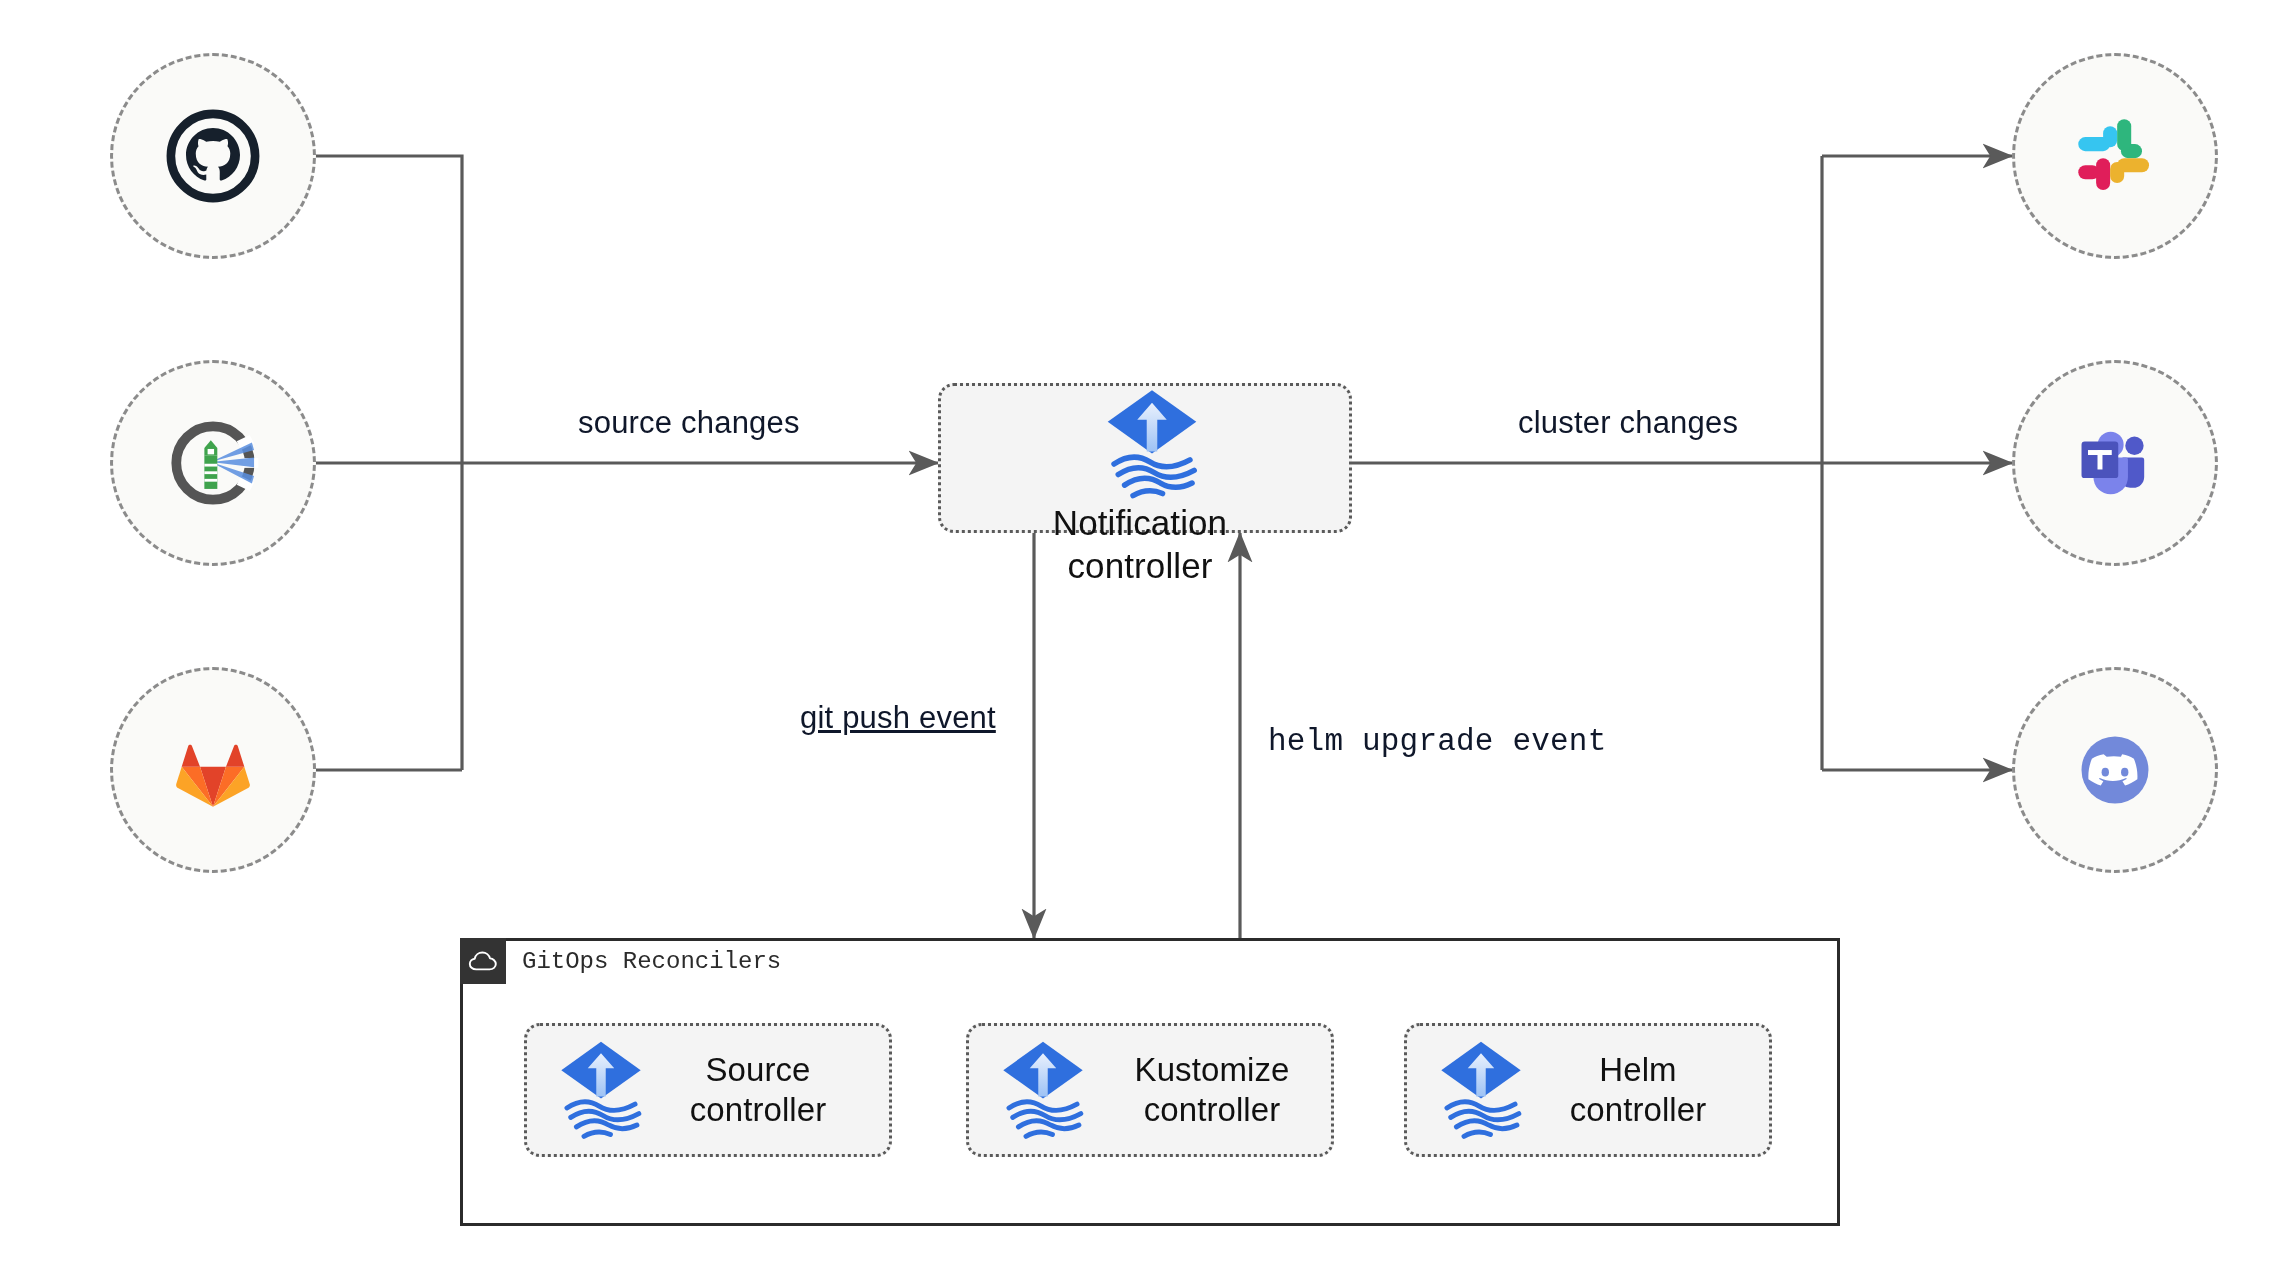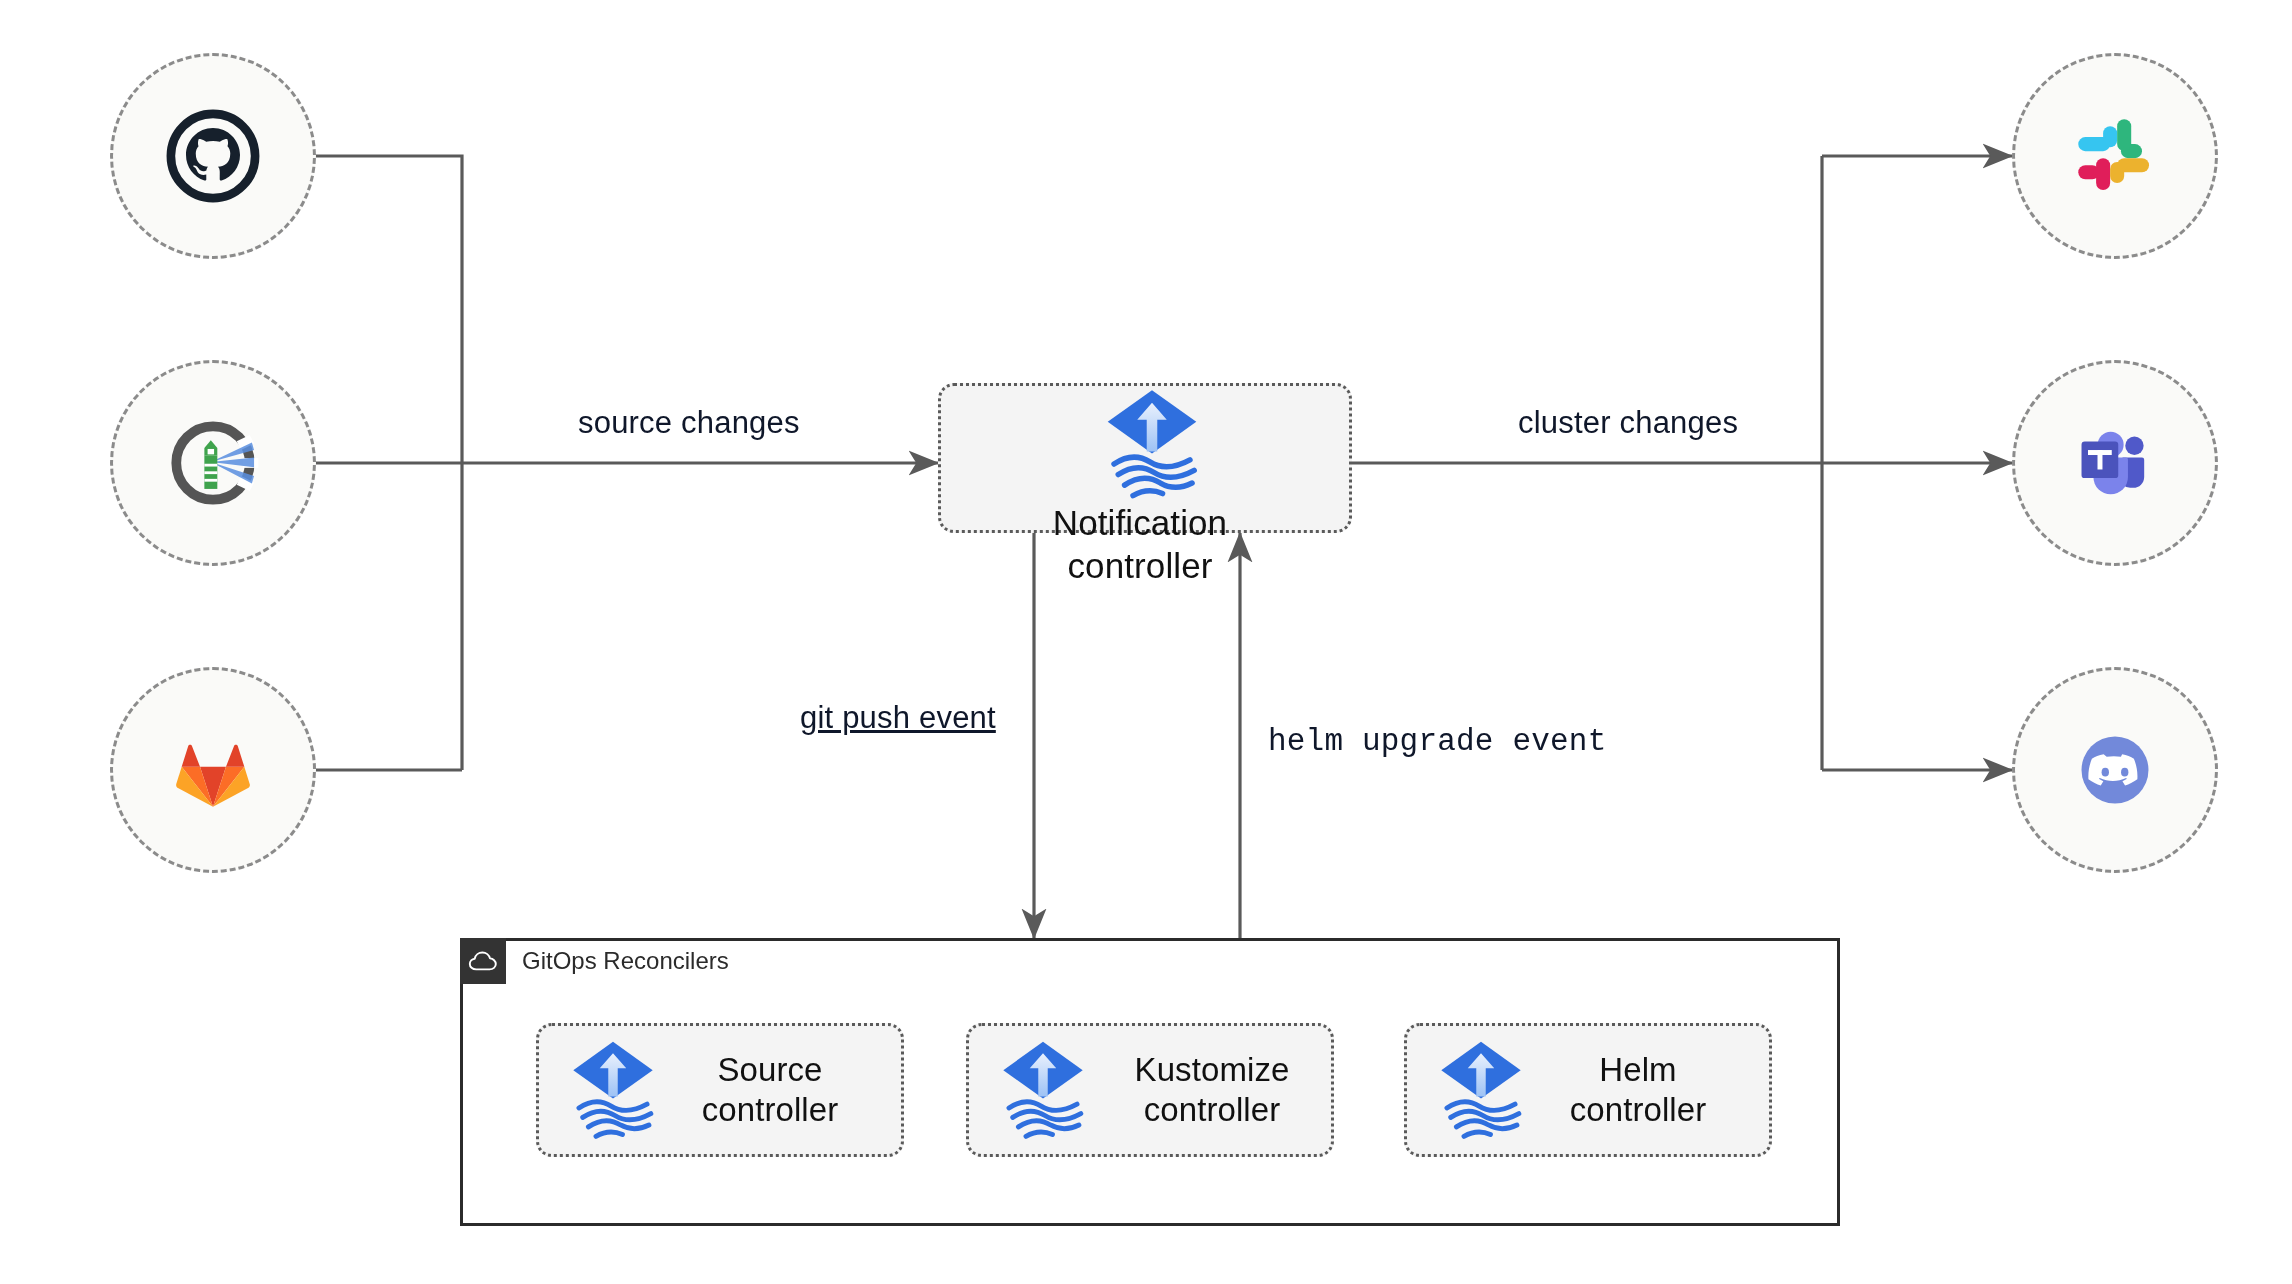--- a/index.html
+++ b/index.html
@@ -148,21 +148,21 @@
 
       <path d="M1240,938 L1240,533" marker-end="url(#arrow)"></path>
 
       <path d="M880,1090 L955,1090" marker-end="url(#arrow)"></path>
       <path d="M1334,1090 L1409,1090" marker-end="url(#arrow)"></path>
     </g>
   </svg>
 
   <div id="reconcilers-container" style="left:460px; top:938px; width:1380px; height:288px;"></div>
 
-  <div id="reconcilers-titlebar" style="left:460px; top:938px;">
+  <div id="reconcilers-titlebar" style="left:460px; top:938px;font-family:Liberation Mono, monospace;">
     <div id="reconcilers-icon-box">
       <svg width="30" height="22" viewBox="0 0 30 22" aria-hidden="true">
         <path d="M8.2,19.4 C4.4,19.4 1.8,16.9 1.8,13.9 C1.8,11.2 3.9,9 6.7,8.7
                  C7.4,5.1 10.6,2.5 14.4,2.5 C18.1,2.5 21.2,5 22,8.4
                  C25.2,8.6 27.8,11.1 27.8,14.1 C27.8,17.1 25.1,19.4 21.6,19.4 Z" fill="none" stroke="#ffffff" stroke-width="1.9" stroke-linejoin="round"></path>
       </svg>
     </div>
     <div id="reconcilers-title">GitOps Reconcilers</div>
   </div>
 
@@ -281,21 +281,21 @@
         <path d="M14,74 Q32,62 48,72 Q64,82 86,70"></path>
         <path d="M18,84 Q36,72 52,82 Q68,92 90,80"></path>
         <path d="M24,94 Q42,82 58,92 Q72,100 88,92"></path>
         <path d="M32,104 Q46,96 60,102"></path>
       </g>
     </svg>
     <div class="ctrl-label">Notification
 controller</div>
   </div>
 
-  <div class="ctrl-box" style="left:536px; top:1023px; width:368px; height:134px;">
+  <div class="ctrl-box" style="left:524px; top:1023px; width:368px; height:134px;">
     <svg class="flux-mark" viewBox="0 0 100 110">
       <defs>
         <linearGradient id="fluxArrowG2" x1="0" y1="0" x2="0" y2="1">
           <stop offset="0%" stop-color="#e8f0fd"></stop>
           <stop offset="100%" stop-color="#9dc2f5"></stop>
         </linearGradient>
       </defs>
       <path d="M50,4 L92,34 L50,64 L8,34 Z" fill="#2f6fde"></path>
       <path d="M50,16 L64,32 L55,32 L55,62 L45,62 L45,32 L36,32 Z" fill="url(#fluxArrowG2)"></path>
       <g stroke="#2f6fde" stroke-width="5.2" stroke-linecap="round" fill="none">

